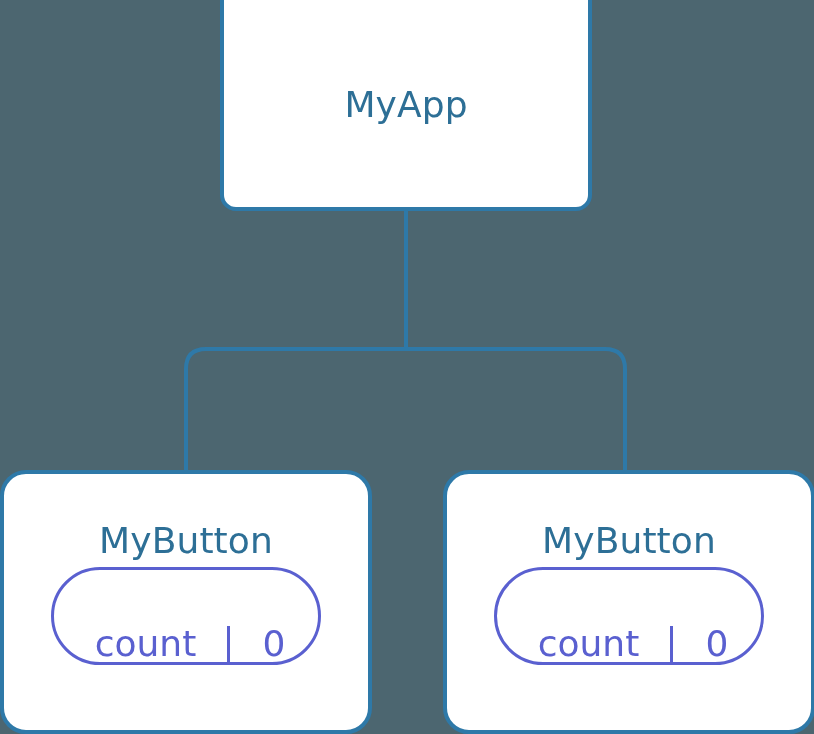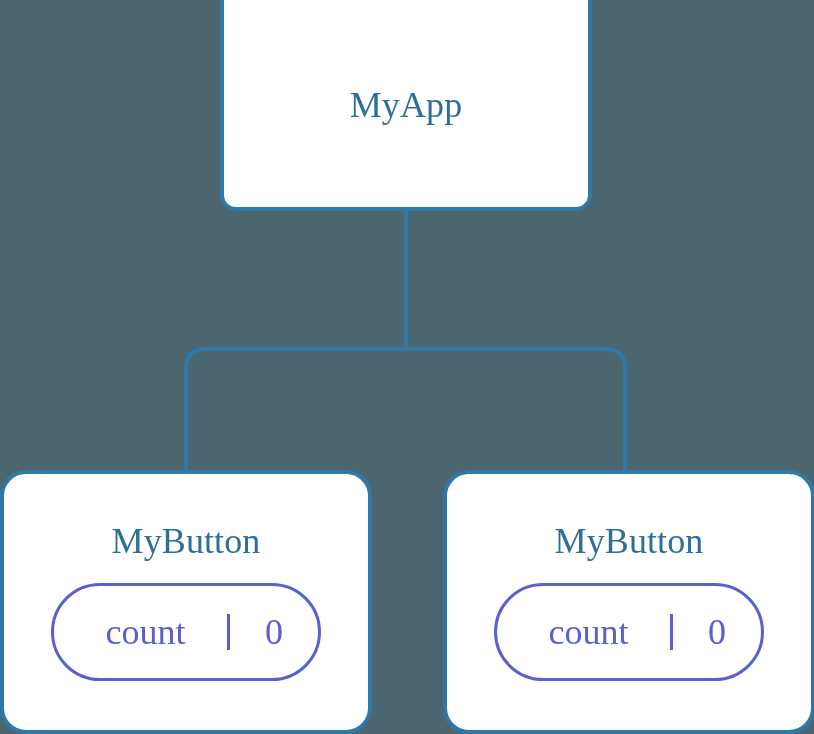--- a/index.html
+++ b/index.html
@@ -13,21 +13,20 @@
     overflow: hidden;
     font-family: "DejaVu Sans", "Liberation Sans", sans-serif;
   }
 
   #stage {
     position: relative;
     width: 814px;
     height: 734px;
     background: #4c6670;
     overflow: hidden;
-    font-family: Liberation Serif, serif;
   }
 
   
   #connectors {
     position: absolute;
     left: 0;
     top: 0;
     width: 814px;
     height: 734px;
     z-index: 1;
@@ -72,24 +71,24 @@
     width: 372px;
     height: 264px;
     padding-top: 49px;
     border-radius: 26px;
   }
   #node-left  { left: 0px;   }
   #node-right { left: 443px; }
 
   
   .state-pill {
-    margin-top: 24px;
+    margin-top: 8px;
     height: 98px;
     display: flex;
-    align-items: center;
+    align-items: flex-end;
     border: 3px solid #5a60d0;
     border-radius: 999px;
     box-sizing: border-box;
     background: #ffffff;
     overflow: hidden;
   }
   .pill-key,
   .pill-val {
     display: flex;
     align-items: center;

